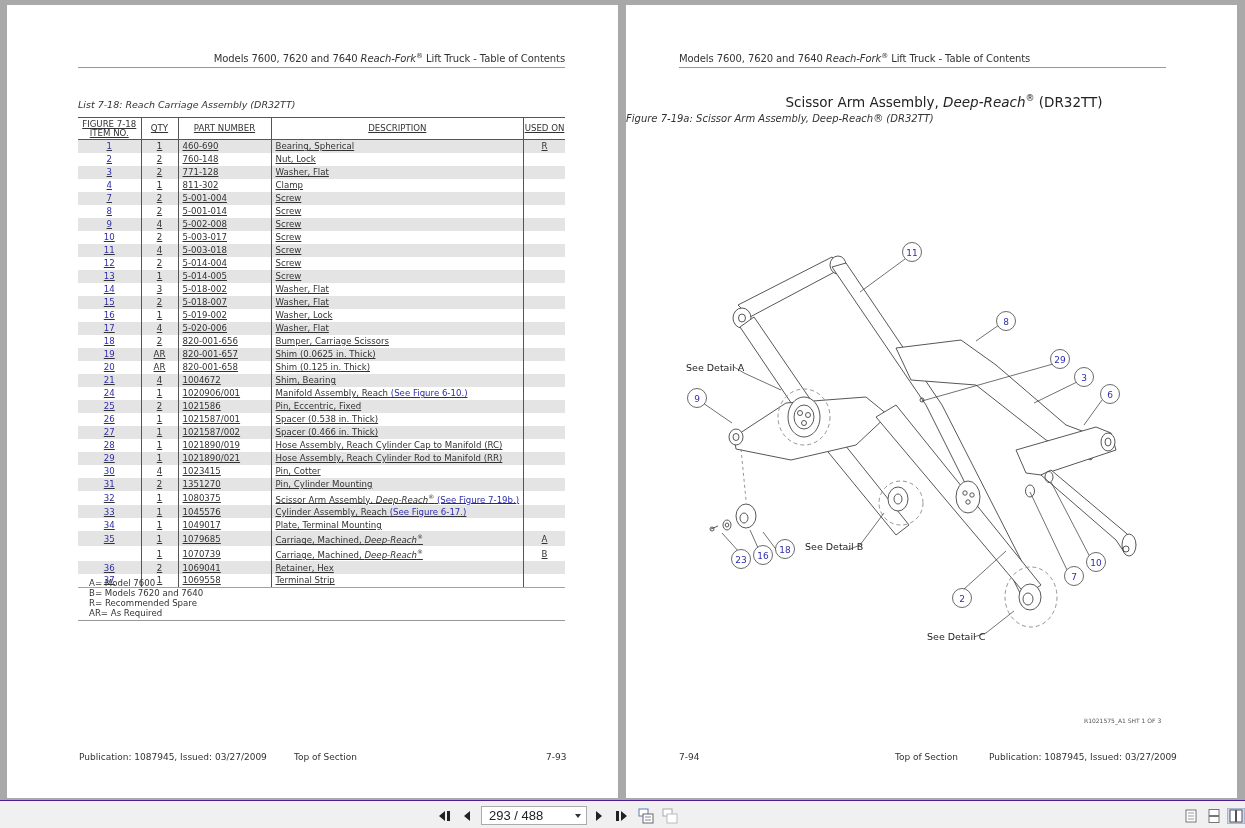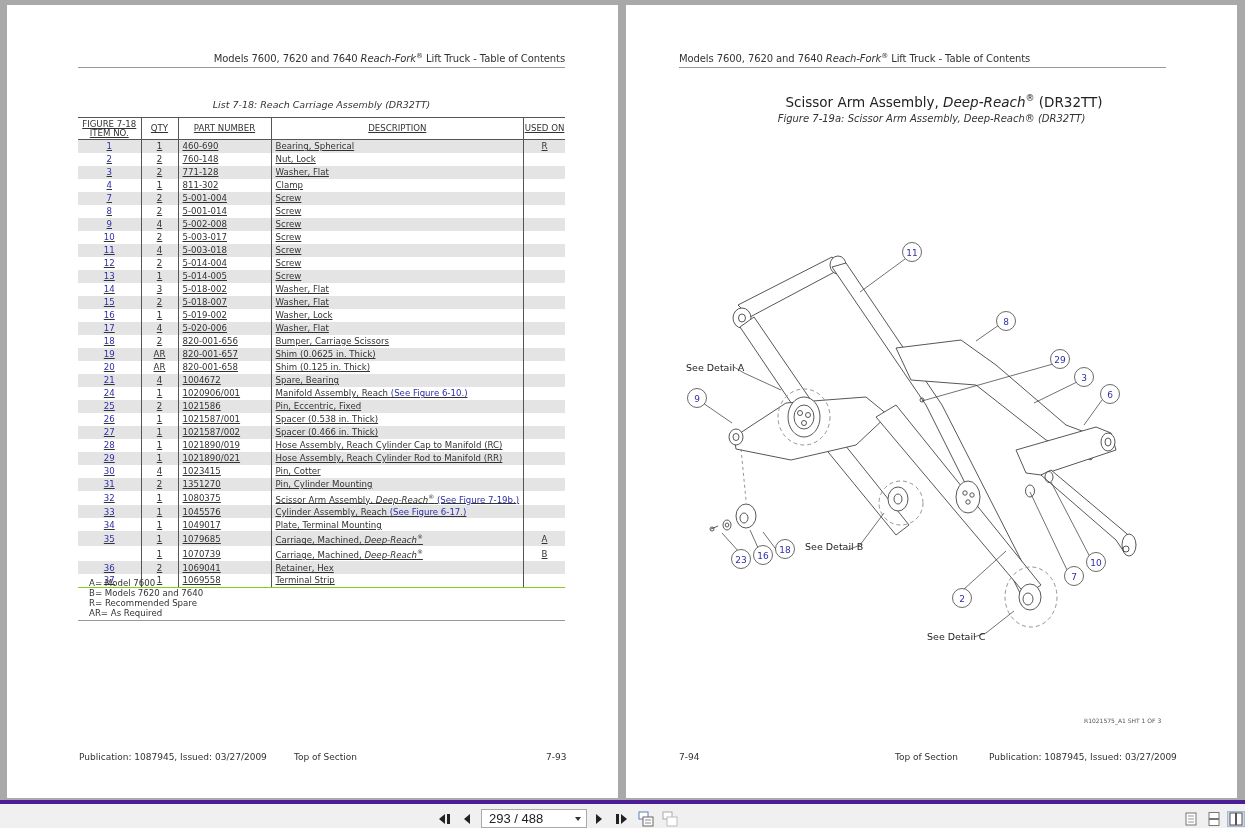--- a/index.html
+++ b/index.html
@@ -13,21 +13,21 @@
   .run-header { position: absolute; top: 47px; font-size: 10px; color: #333; white-space: nowrap; letter-spacing: -0.1px; }
   .run-header i { font-style: italic; }
   .run-header sup { font-size: 7px; }
   .hrule { position: absolute; top: 62px; height: 1px; background: #999; }
 
   .left .run-header { right: 53px; }
   .left .hrule { left: 71px; width: 487px; }
   .right .run-header { left: 53px; }
   .right .hrule { left: 53px; width: 487px; }
 
-  .list-title { position: absolute; top: 94px; left: 71px; width: 487px; text-align: center; font-size: 9.5px; font-style: italic; color: #333; }
+  .list-title { position: absolute; top: 94px; left: 71px; width: 487px; text-align: left; font-size: 9.5px; font-style: italic; color: #333; }
 
   table.parts { position: absolute; top: 112px; left: 71px; width: 487px; border-collapse: collapse; font-size: 8.6px; color: #333; text-decoration: underline; }
   table.parts th { font-weight: normal; font-size: 8.6px; height: 22px; border-top: 1px solid #555; border-bottom: 1px solid #555; line-height: 9px; text-align: center; }
   table.parts td { height: 13px; line-height: 12px; padding: 0 4px; white-space: nowrap; }
   table.parts tr.alt td { background: #e4e4e4; }
   .c-item { width: 63px; text-align: center; color: #2e2ea8; }
   .c-qty { width: 37px; text-align: center; border-left: 1px solid #555; }
   .c-part { width: 93px; border-left: 1px solid #555; }
   .c-desc { width: 243px; border-left: 1px solid #555; }
   .c-used { text-align: center; border-left: 1px solid #555; }
@@ -36,25 +36,25 @@
   table.parts i { font-style: italic; }
   table.parts sup { font-size: 6px; }
   tr.last td { border-bottom: 1px solid #84cc16; }
 
   .legend { position: absolute; top: 573px; left: 71px; width: 487px; font-size: 8.6px; line-height: 10px; color: #333; border-bottom: 1px solid #999; padding-left: 11px; padding-bottom: 2px; }
 
   .footer { position: absolute; top: 747px; font-size: 9px; color: #333; white-space: nowrap; }
 
   .fig-title { position: absolute; top: 88px; left: 0; width: 636px; text-align: center; font-size: 13.5px; color: #222; }
   .fig-title sup { font-size: 9px; }
-  .fig-caption { position: absolute; top: 108px; left: 0; width: 611px; text-align: center; font-size: 10px; font-style: italic; color: #333; }
+  .fig-caption { position: absolute; top: 108px; left: 0; width: 611px; text-align: left; font-size: 10px; font-style: italic; color: #333; }
   .drawing { position: absolute; left: 40px; top: 228px; width: 500px; height: 420px; }
   .dwg-code { position: absolute; top: 712px; left: 458px; font-size: 6px; color: #555; }
 
-  .toolbar { position: absolute; left: 0; top: 800px; width: 1245px; height: 28px; background: #f0f0f0; border-top: 4px solid #4c1d95; }
+  .toolbar { position: absolute; left: 0; top: 800px; width: 1245px; height: 28px; background: #f0f0f0; border-top: 1px solid #4c1d95; }
   .tb-btn { position: absolute; top: 7px; width: 16px; height: 16px; display: flex; align-items: center; justify-content: center; cursor: pointer; }
   .page-select { position: absolute; left: 481px; top: 5px; width: 106px; height: 19px; background: #fff; border: 1px solid #aaa; font-size: 13px; color: #222; padding-left: 7px; line-height: 17px; font-family: "Liberation Sans", sans-serif; }
   .page-select .caret { position: absolute; right: 5px; top: 7px; width: 0; height: 0; border-left: 3px solid transparent; border-right: 3px solid transparent; border-top: 4px solid #333; }
   .view-active { background: #cfd8ea; border: 1px solid #aab7d3; }
 </style>
 </head>
 <body>
 
 <div class="page left">
   <div class="run-header"><span>Models 7600, 7620 and 7640 </span><i>Reach-Fork</i><sup>®</sup><span> Lift Truck - Table of Contents</span></div>
@@ -196,21 +196,21 @@
           <td class="c-item">20</td>
           <td class="c-qty">AR</td>
           <td class="c-part">820-001-658</td>
           <td class="c-desc"><span>Shim (0.125 in. Thick)</span></td>
           <td class="c-used"></td>
         </tr>
         <tr class="alt">
           <td class="c-item">21</td>
           <td class="c-qty">4</td>
           <td class="c-part">1004672</td>
-          <td class="c-desc"><span>Spare, Bearing</span></td>
+          <td class="c-desc"><span>Shim, Bearing</span></td>
           <td class="c-used"></td>
         </tr>
         <tr>
           <td class="c-item">24</td>
           <td class="c-qty">1</td>
           <td class="c-part">1020906/001</td>
           <td class="c-desc"><span>Manifold Assembly, Reach </span><a class="link">(See Figure 6-10.)</a></td>
           <td class="c-used"></td>
         </tr>
         <tr class="alt">

